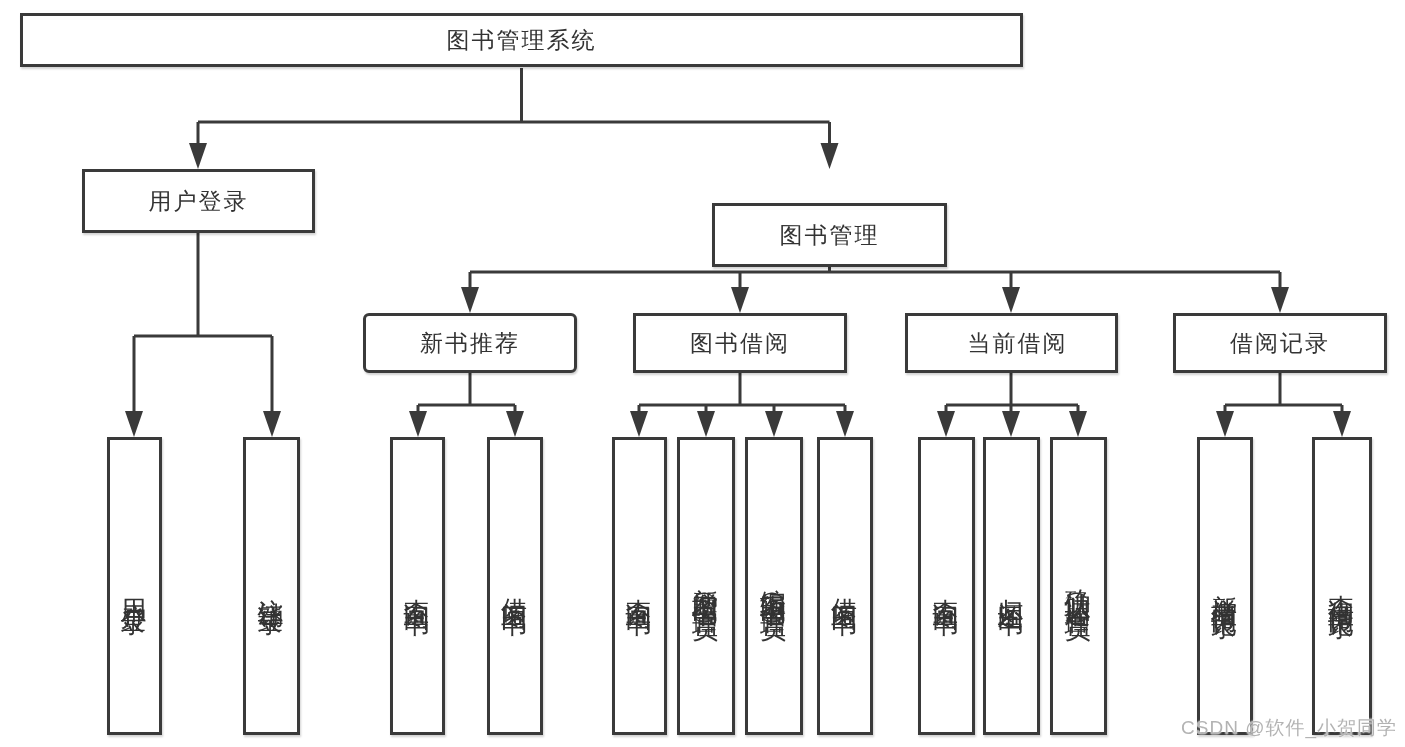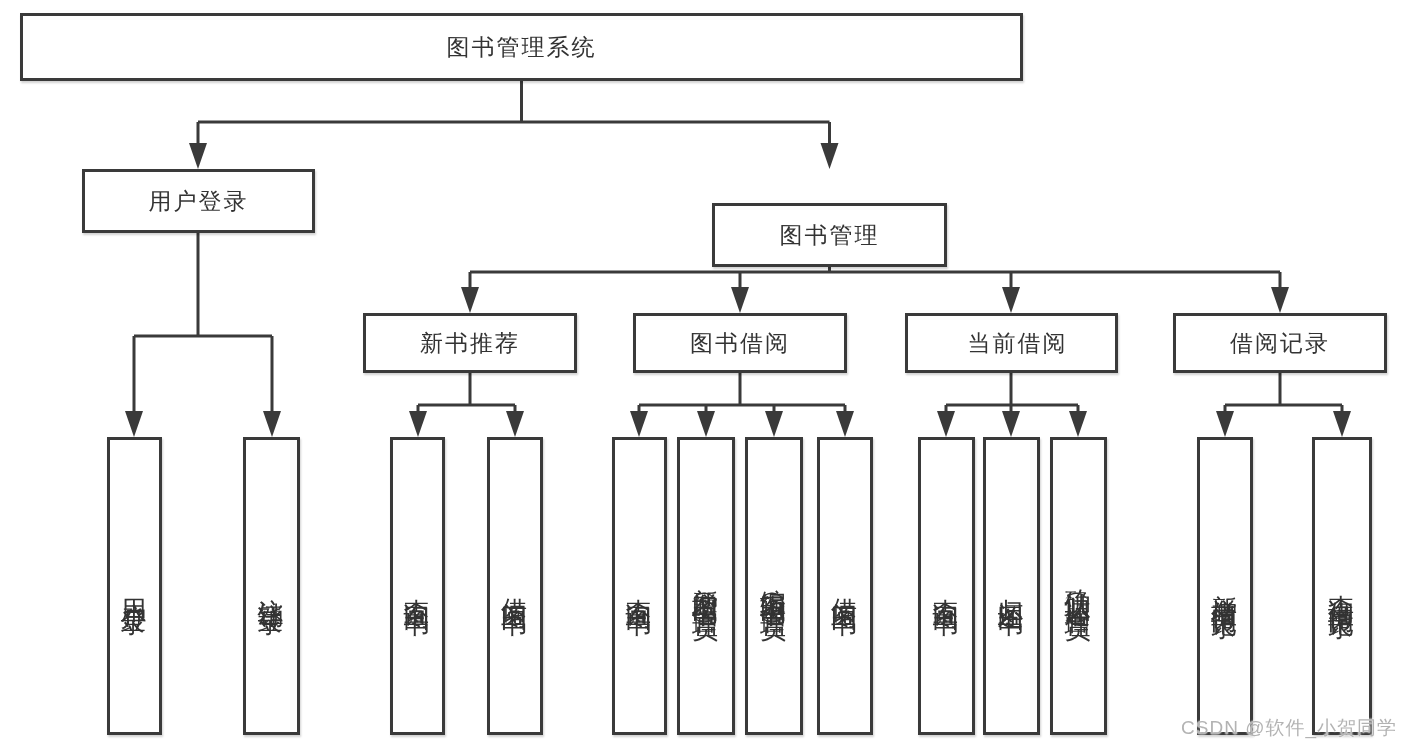--- a/index.html
+++ b/index.html
@@ -27,26 +27,26 @@
     white-space:nowrap;
   }
   .v-node{
     writing-mode:vertical-rl;
     text-orientation:mixed;
     font-size:26px;
     letter-spacing:4px;
     white-space:nowrap;
   }
   
-  #root-box{left:20px;top:13px;width:1003px;height:68px;}
+  #root-box{left:20px;top:13px;width:1003px;height:54px;}
   
   #n-user-login{left:82px;top:169px;width:233px;height:64px;}
   #n-book-mgmt{left:712px;top:169px;width:235px;height:64px;margin-top:34px;}
   
-  #n-newbook{left:363px;top:313px;width:214px;height:60px;}
+  #n-newbook{left:363px;top:313px;width:214px;height:60px;border-radius:6px;}
   #n-borrow{left:633px;top:313px;width:214px;height:60px;}
   #n-current{left:905px;top:313px;width:213px;height:60px;padding-left:12px;}
   #n-records{left:1173px;top:313px;width:214px;height:60px;text-align:right;}
   
   .leaf{top:437px;height:298px;}
   #l-ul-1{left:107px;width:55px;}
   #l-ul-2{left:243px;width:57px;}
   #l-nb-1{left:390px;width:55px;}
   #l-nb-2{left:487px;width:56px;}
   #l-bb-1{left:612px;width:55px;}

